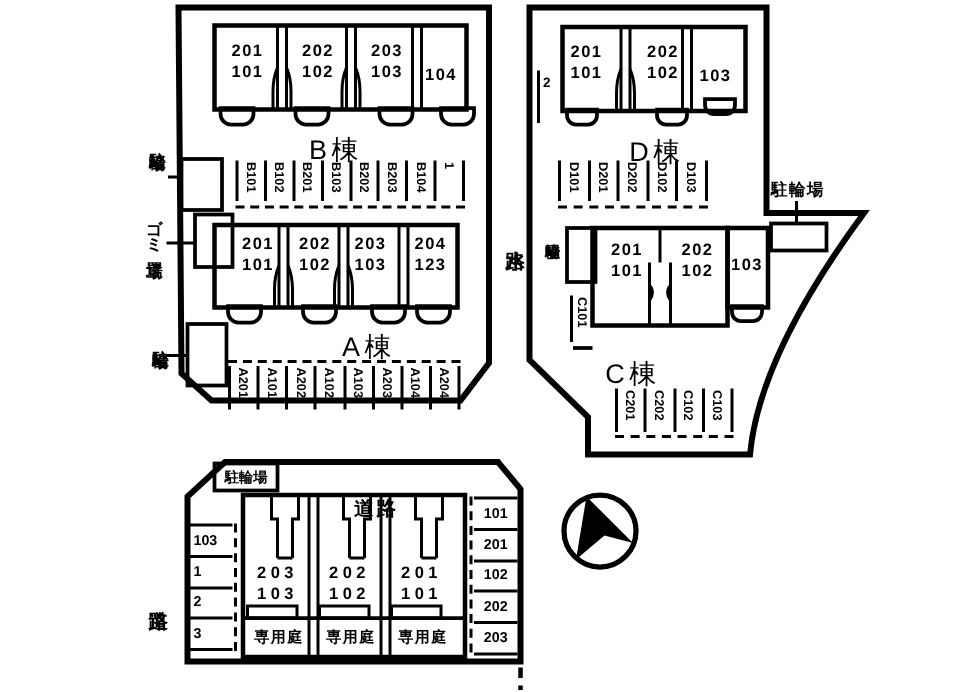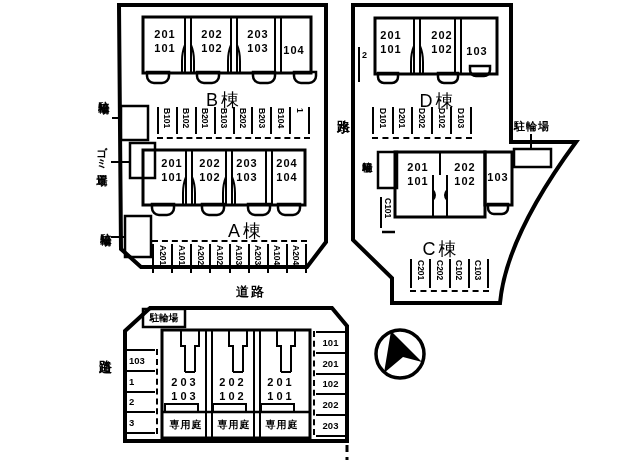--- a/index.html
+++ b/index.html
@@ -7,21 +7,21 @@
         font-family:"Liberation Sans","DejaVu Sans",sans-serif;color:#000;}
   #linework{position:absolute;left:0;top:0;}
   .abs{position:absolute;}
   .bname{font-size:18px;font-weight:400;letter-spacing:3px;text-align:center;}
   .unit{font-size:11px;font-weight:700;line-height:1.25;letter-spacing:1px;
         white-space:pre-line;text-align:center;}
   .unit.wide{letter-spacing:3px;}
   .garden{font-size:10px;font-weight:700;text-align:center;letter-spacing:1px;}
   .lbl{font-size:11px;font-weight:700;letter-spacing:1px;}
   .vtext{writing-mode:vertical-rl;text-orientation:mixed;}
-  .big{font-size:13px;}
+  .big{font-size:13px;margin-top:47px;}
   
   .prow{display:flex;border-right:2px solid #000;}
   .prow .cell{flex:1;border-left:2px solid #000;display:flex;align-items:flex-start;justify-content:center;}
   .prow .cell span{writing-mode:vertical-rl;text-orientation:mixed;
                    font-size:8.5px;font-weight:700;letter-spacing:0;padding-top:1px;}
   .dashH{border-top:2px dashed #000;height:0;}
   .dashV{border-left:2px dashed #000;width:0;}
   
   .pcol{display:flex;flex-direction:column;border-bottom:2px solid #000;}
   .pcol .crow{flex:1;border-top:2px solid #000;font-size:9.5px;font-weight:700;
@@ -99,38 +99,38 @@
       <path d="M382,232 H395" stroke-width="2.5"></path>
 
       <circle cx="400" cy="354" r="24" stroke-width="3.5"></circle>
     </g>
     <path d="M391,331 L422,362 L403,357 L384,373 Z" fill="#000" stroke="none"></path>
   </svg>
 
   <div class="abs bname" style="left:198px;top:88px;width:52px;">B棟</div>
   <div class="abs bname" style="left:220px;top:219px;width:52px;">A棟</div>
   <div class="abs bname" style="left:412px;top:89px;width:52px;">D棟</div>
-  <div class="abs bname" style="left:415px;top:237px;width:52px;">C棟</div>
+  <div class="abs bname" style="left:396px;top:237px;width:52px;">C棟</div>
 
   <div class="abs unit" style="left:145px;top:28px;width:40px;">201
 101</div>
   <div class="abs unit" style="left:192px;top:28px;width:40px;">202
 102</div>
   <div class="abs unit" style="left:238px;top:28px;width:40px;">203
 103</div>
   <div class="abs unit" style="left:280px;top:44px;width:28px;">104</div>
 
   <div class="abs unit" style="left:152px;top:157px;width:40px;">201
 101</div>
   <div class="abs unit" style="left:190px;top:157px;width:40px;">202
 102</div>
   <div class="abs unit" style="left:227px;top:157px;width:40px;">203
 103</div>
   <div class="abs unit" style="left:267px;top:157px;width:40px;">204
-104</div>
+123</div>
 
   <div class="abs unit" style="left:371px;top:29px;width:40px;">201
 101</div>
   <div class="abs unit" style="left:422px;top:29px;width:40px;">202
 102</div>
   <div class="abs unit" style="left:463px;top:45px;width:28px;">103</div>
 
   <div class="abs unit" style="left:398px;top:161px;width:40px;">201
 101</div>
   <div class="abs unit" style="left:445px;top:161px;width:40px;">202

